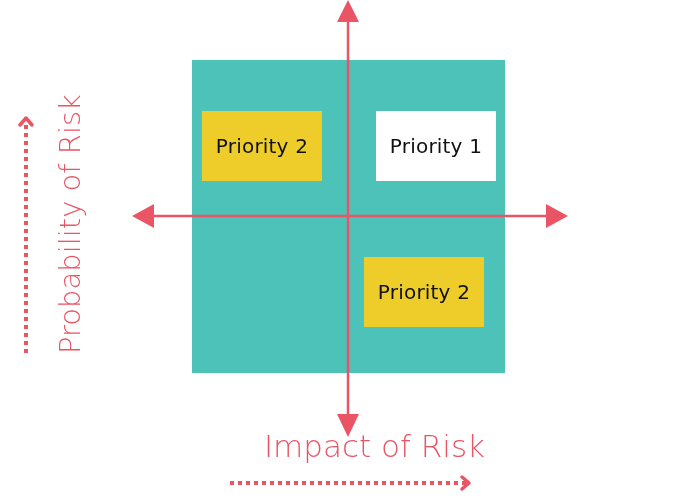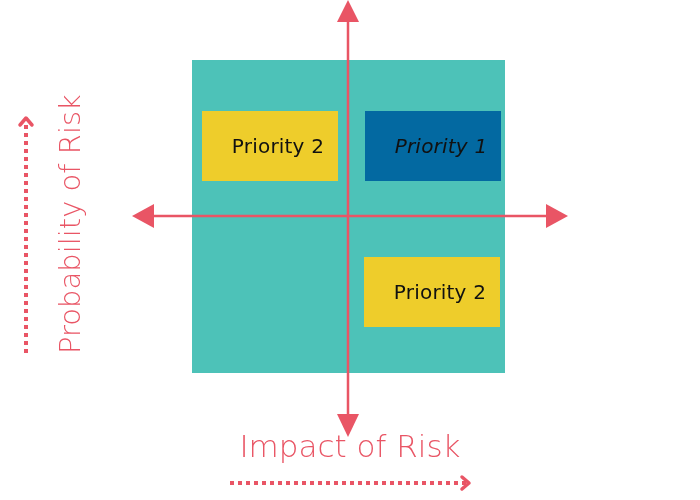--- a/index.html
+++ b/index.html
@@ -26,36 +26,35 @@
       width: 120px;
       height: 70px;
       display: flex;
       align-items: center;
       justify-content: center;
       font-family: "DejaVu Sans", sans-serif;
       font-size: 20px;
       color: #111111;
       letter-spacing: 0.2px;
       white-space: nowrap;
-      padding-left: 16px;
     }
     .axes-svg {
       position: absolute;
       left: 0;
       top: 0;
       width: 700px;
       height: 500px;
       pointer-events: none;
     }
     .x-label {
       position: absolute;
       left: 215px;
       top: 428px;
       width: 270px;
-      text-align: center;
+      text-align: right;
       font-family: "DejaVu Sans", sans-serif;
       font-size: 31px;
       font-weight: 300;
       white-space: nowrap;
     }
     .y-label {
       position: absolute;
       left: 70px;
       top: 224px;
       width: 300px;
@@ -73,21 +72,21 @@
   </style>
 </head>
 <body>
 
 <div>
 
   <div class="matrix" id="matrix-bg" style="background: rgb(77, 194, 184);">
     <div class="quadrant-box" id="q0" style="left: 10px; top: 51px; background: rgb(238, 205, 43); color: rgb(17, 17, 17);">
       <span>Priority 2</span>
     </div>
-    <div class="quadrant-box" id="q1" style="left: 173px; top: 51px; background: #0369a1; color: rgb(17, 17, 17); font-style: italic;">
+    <div class="quadrant-box" id="q1" style="left: 184px; top: 51px; background: #ffffff; color: rgb(17, 17, 17);">
       <span>Priority 1</span>
     </div>
     <div class="quadrant-box" id="q3" style="left: 172px; top: 197px; background: rgb(238, 205, 43); color: rgb(17, 17, 17);">
       <span>Priority 2</span>
     </div>
   </div>
 
   <svg class="axes-svg" viewBox="0 0 700 500" xmlns="http://www.w3.org/2000/svg">
     <g class="axis-stroke" stroke="#E95565">
       <line x1="348" y1="20" x2="348" y2="416" stroke-width="2.5" stroke="#E95565"></line>

